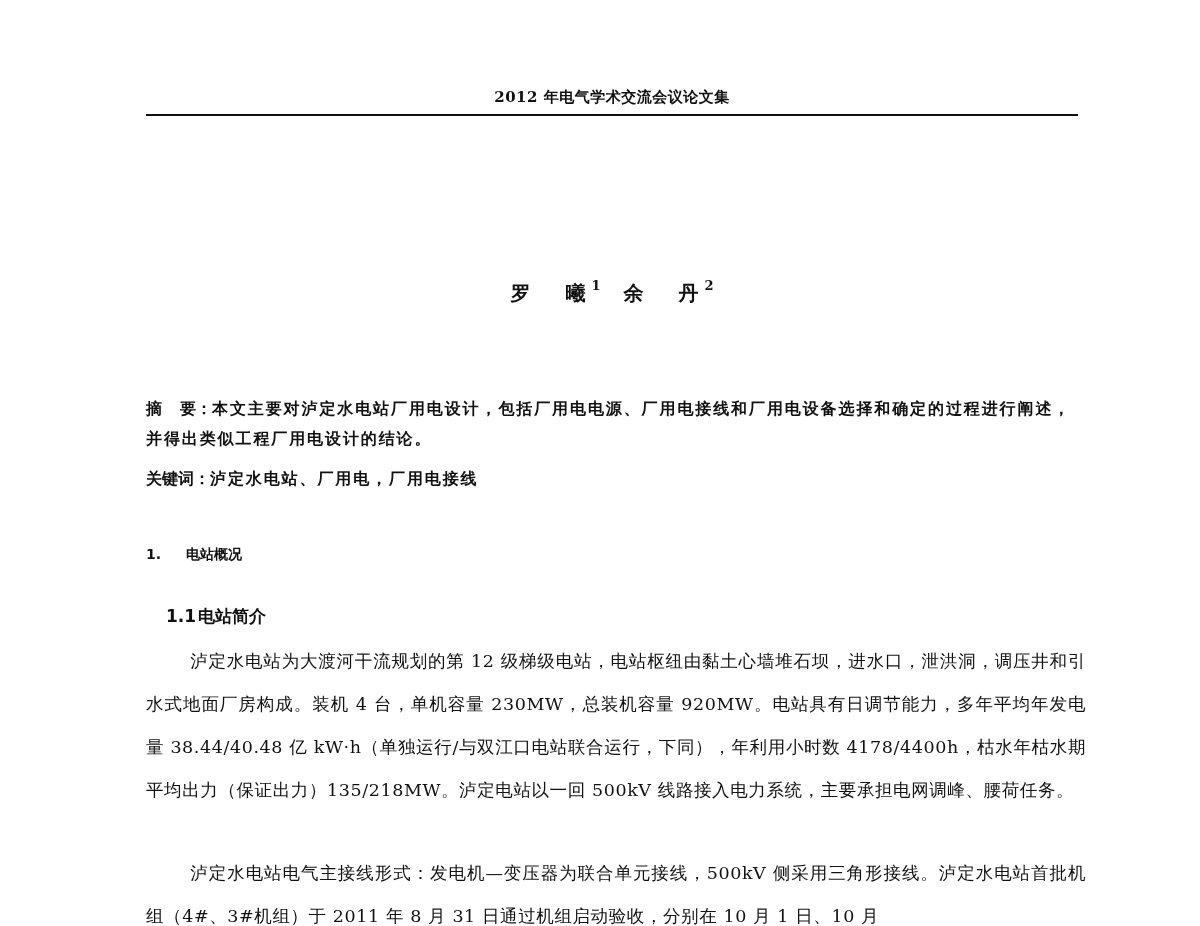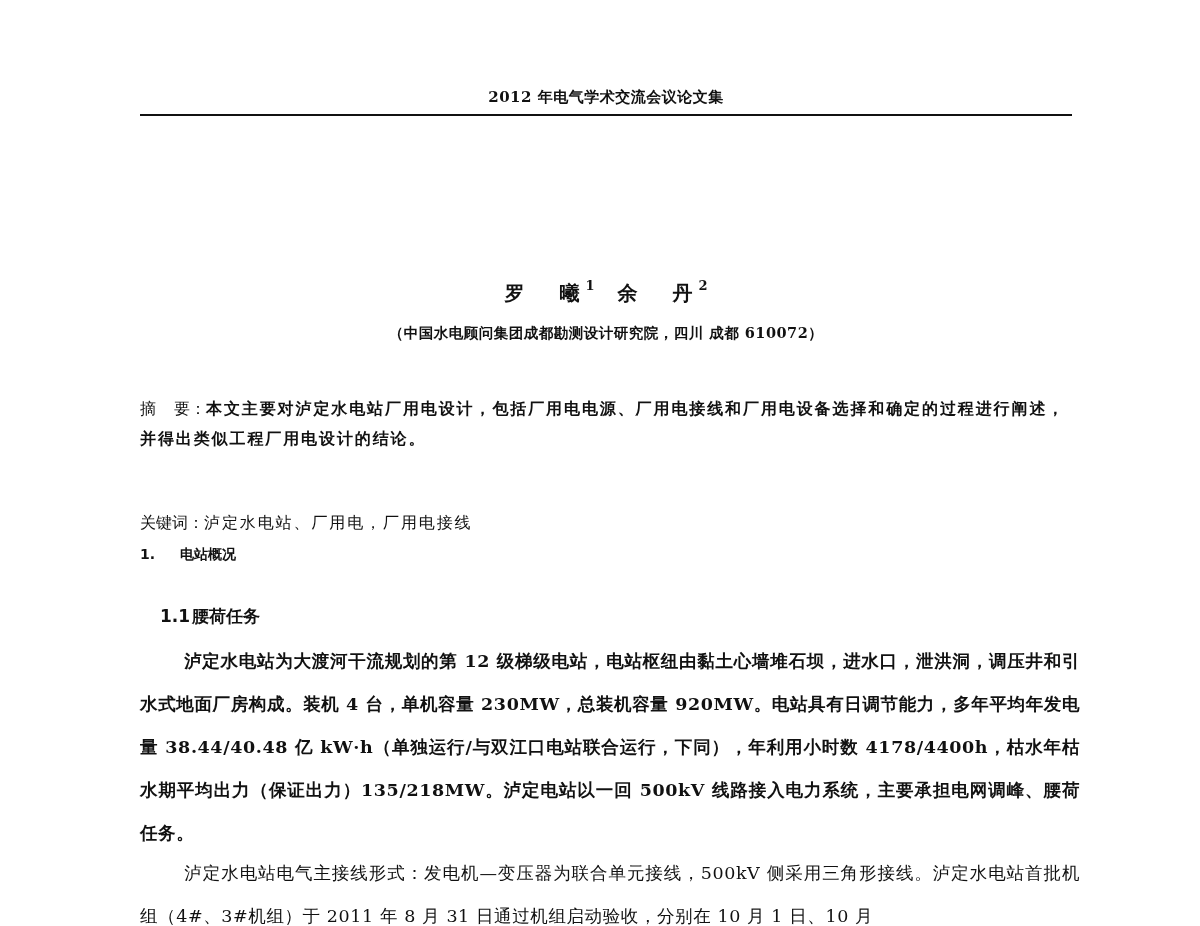--- a/index.html
+++ b/index.html
@@ -10,21 +10,21 @@
     body {
       width: 1200px;
       height: 926px;
       overflow: hidden;
       position: relative;
       color: #111111;
       font-family: "DejaVu Serif", "Liberation Serif", serif;
     }
     .page {
       position: absolute;
-      left: 140px;
+      left: 146px;
       top: 0;
       width: 932px;
       height: 816px;
     }
     .running-header {
       position: absolute;
       top: 88px;
       left: 0;
       width: 932px;
       text-align: center;
@@ -86,37 +86,36 @@
       position: absolute;
       top: 394px;
       left: 0;
       width: 940px;
       font-size: 16px;
       font-weight: bold;
       line-height: 30px;
       letter-spacing: 1.9px;
     }
     .abstract .label {
-      font-weight: normal;
+      font-weight: bold;
       letter-spacing: 0;
     }
     .abstract .label .gap {
       display: inline-block;
       width: 18px;
     }
     .keywords {
       position: absolute;
       top: 464px;
       left: 0;
       width: 932px;
       font-size: 16px;
-      font-weight: normal;
+      font-weight: bold;
       line-height: 30px;
       letter-spacing: 1.9px;
-      margin-top: 44px;
     }
     .keywords .label {
       letter-spacing: 0;
     }
     .section-heading {
       position: absolute;
       left: 0;
       font-family: "DejaVu Sans", "Liberation Sans", sans-serif;
       font-weight: bold;
       font-size: 14px;
@@ -129,53 +128,52 @@
       position: absolute;
       left: 0;
       width: 940px;
       font-size: 17.5px;
       line-height: 43px;
       text-align: justify;
       text-align-last: left;
       letter-spacing: 0.6px;
     }
     .body-para .indent { display: inline-block; width: 44px; }
-    .para-1 { top: 640px; font-weight: bold; }
+    .para-1 { top: 640px; }
     .para-2 { top: 852px; }
   </style>
 </head>
 <body>
 
 <div class="page">
 
   <div class="running-header">2012 年电气学术交流会议论文集</div>
   <div class="header-rule"></div>
 
 
   <div class="authors">
     <span class="author"><span>罗 曦</span><sup>1</sup></span>
     <span class="author"><span>余 丹</span><sup>2</sup></span>
   </div>
 
-  <div class="affiliation">（中国水电顾问集团成都勘测设计研究院，四川 成都 610072）</div>
 
   <div class="abstract">
     <span class="label"><span>摘</span><span class="gap"></span><span>要：</span></span><span>本文主要对泸定水电站厂用电设计，包括厂用电电源、厂用电接线和厂用电设备选择和确定的过程进行阐述，并得出类似工程厂用电设计的结论。</span>
   </div>
 
   <div class="keywords">
     <span class="label">关键词：</span><span>泸定水电站、厂用电，厂用电接线</span>
   </div>
 
   <div class="section-heading sec-1">
     <span class="num">1.</span><span>电站概况</span>
   </div>
 
   <div class="section-heading sec-1-1">
-    <span class="num">1.1</span><span>腰荷任务</span>
+    <span class="num">1.1</span><span>电站简介</span>
   </div>
 
   <div class="body-para para-1">
     <span class="indent"></span><span>泸定水电站为大渡河干流规划的第 12 级梯级电站，电站枢纽由黏土心墙堆石坝，进水口，泄洪洞，调压井和引水式地面厂房构成。装机 4 台，单机容量 230MW，总装机容量 920MW。电站具有日调节能力，多年平均年发电量 38.44/40.48 亿 kW·h（单独运行/与双江口电站联合运行，下同），年利用小时数 4178/4400h，枯水年枯水期平均出力（保证出力）135/218MW。泸定电站以一回 500kV 线路接入电力系统，主要承担电网调峰、腰荷任务。</span>
   </div>
 
   <div class="body-para para-2">
     <span class="indent"></span><span>泸定水电站电气主接线形式：发电机—变压器为联合单元接线，500kV 侧采用三角形接线。泸定水电站首批机组（4#、3#机组）于 2011 年 8 月 31 日通过机组启动验收，分别在 10 月 1 日、10 月</span>
   </div>
 

